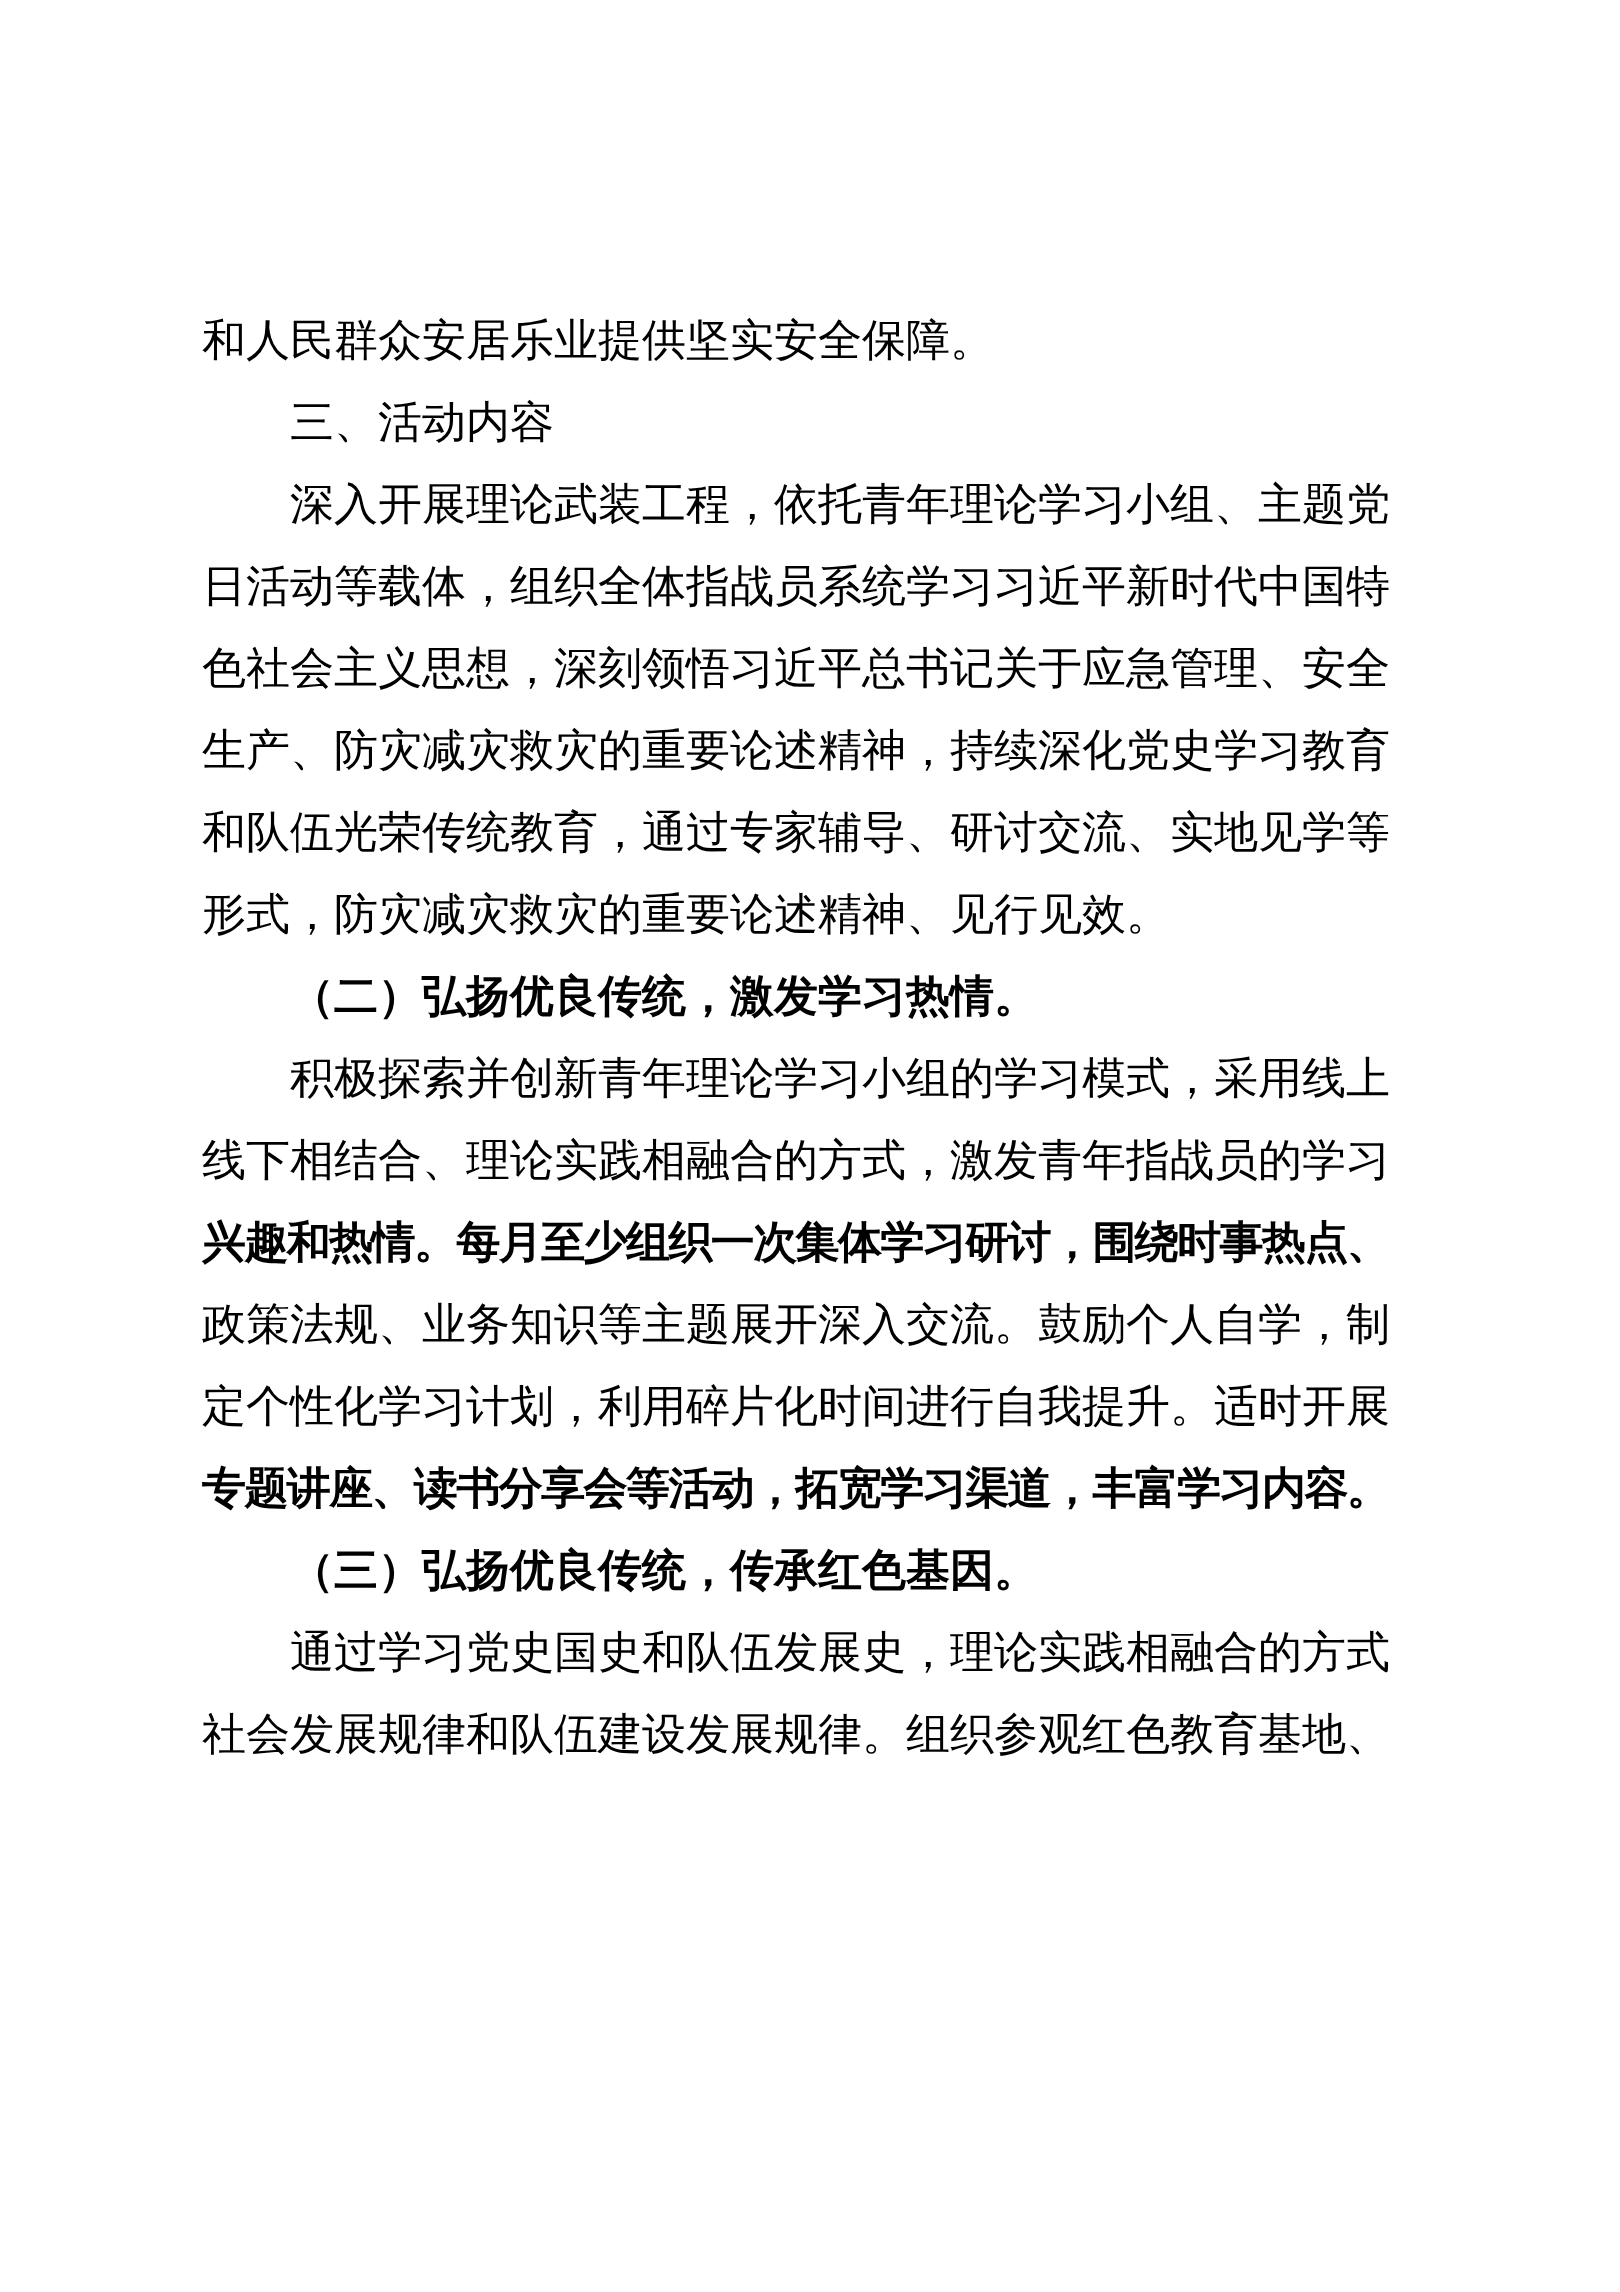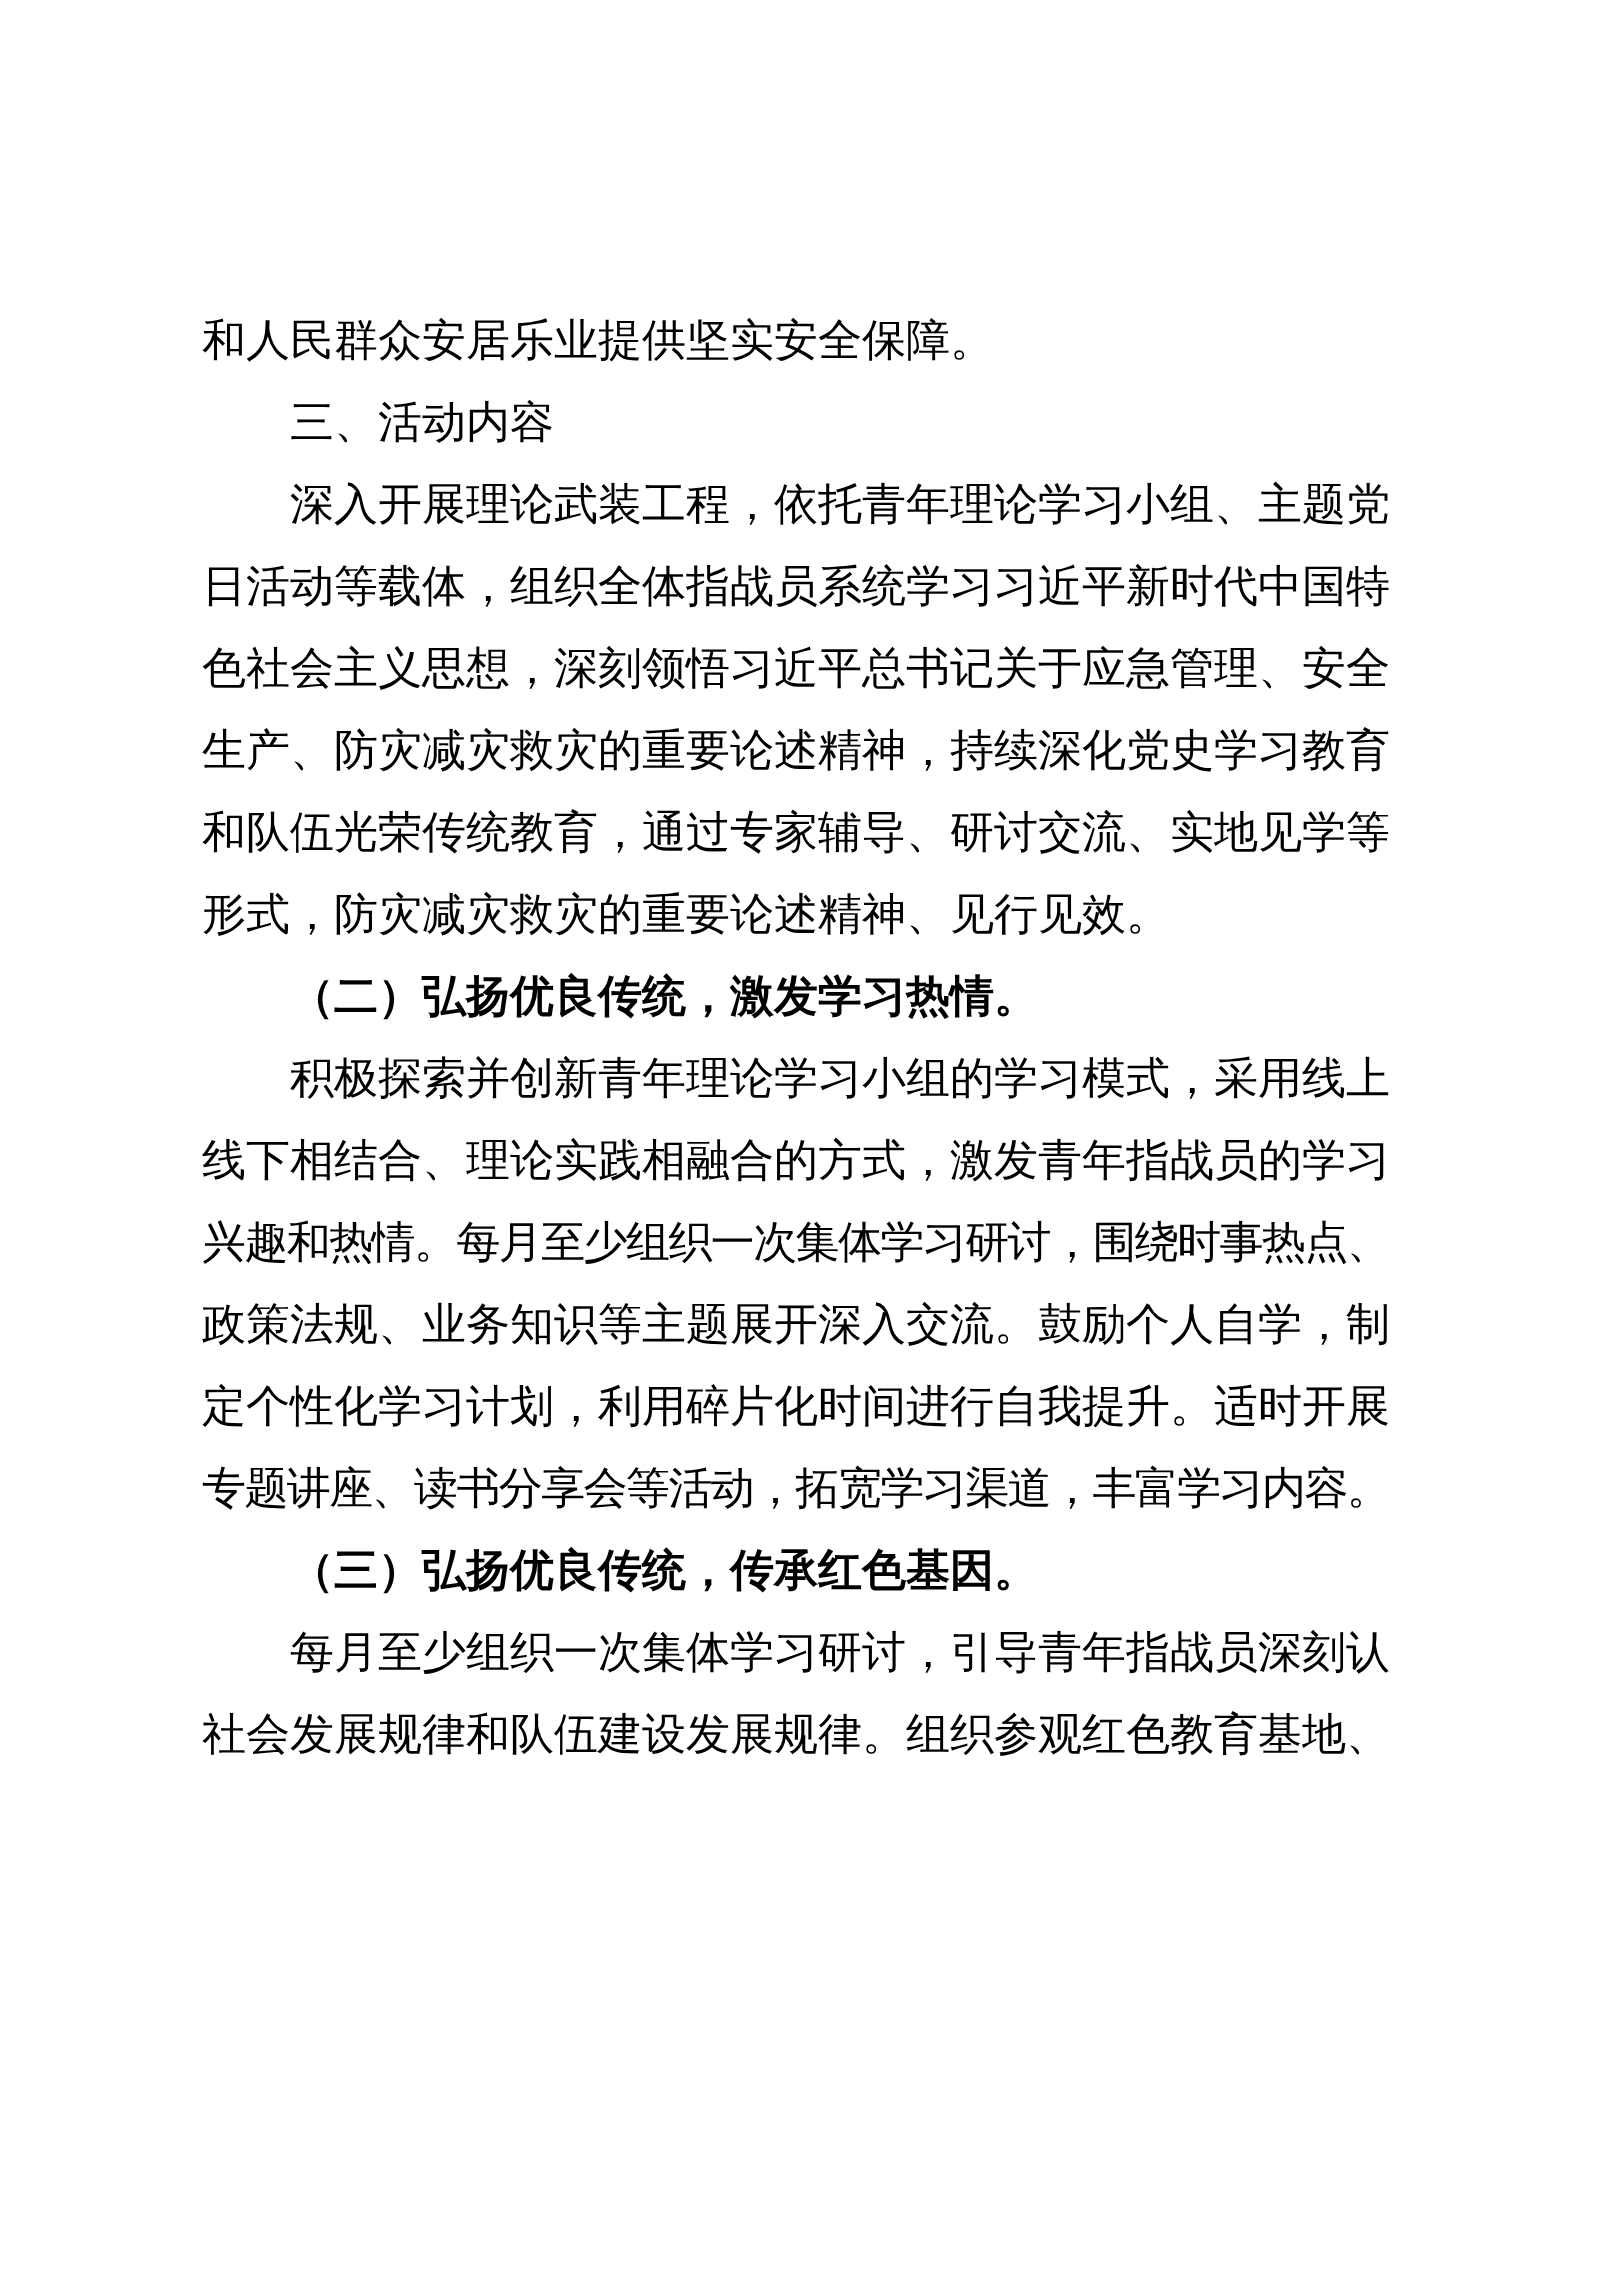--- a/index.html
+++ b/index.html
@@ -24,21 +24,21 @@
       display: block;
       height: 82px;
       white-space: nowrap;
       text-align: justify;
       text-align-last: justify;
       overflow: visible;
     }
     .line.end { text-align-last: left; }
     .line.indent { padding-left: 88px; }
     .line.bold { font-weight: bold; }
-    .line.tight { letter-spacing: -1.6px; }
+    .line.tight { letter-spacing: -1.6px; font-weight: bold; }
   </style>
 </head>
 <body>
 
 <div class="page">
   <div class="text-block">
 
     <div class="line end">和人民群众安居乐业提供坚实安全保障。</div>
 
     <div class="line indent end">三、活动内容</div>
@@ -52,18 +52,18 @@
 
     <div class="line indent end bold">（二）弘扬优良传统，激发学习热情。</div>
     <div class="line indent">积极探索并创新青年理论学习小组的学习模式，采用线上</div>
     <div class="line">线下相结合、理论实践相融合的方式，激发青年指战员的学习</div>
     <div class="line tight">兴趣和热情。每月至少组织一次集体学习研讨，围绕时事热点、</div>
     <div class="line">政策法规、业务知识等主题展开深入交流。鼓励个人自学，制</div>
     <div class="line">定个性化学习计划，利用碎片化时间进行自我提升。适时开展</div>
     <div class="line end tight">专题讲座、读书分享会等活动，拓宽学习渠道，丰富学习内容。</div>
 
     <div class="line indent end bold">（三）弘扬优良传统，传承红色基因。</div>
-    <div class="line indent">每月至少组织一次集体学习研讨，引导青年指战员深刻认</div>
+    <div class="line indent">通过学习党史国史和队伍发展史，理论实践相融合的方式</div>
     <div class="line">社会发展规律和队伍建设发展规律。组织参观红色教育基地、</div>
 
   </div>
 </div>
 
 
 </body></html>

